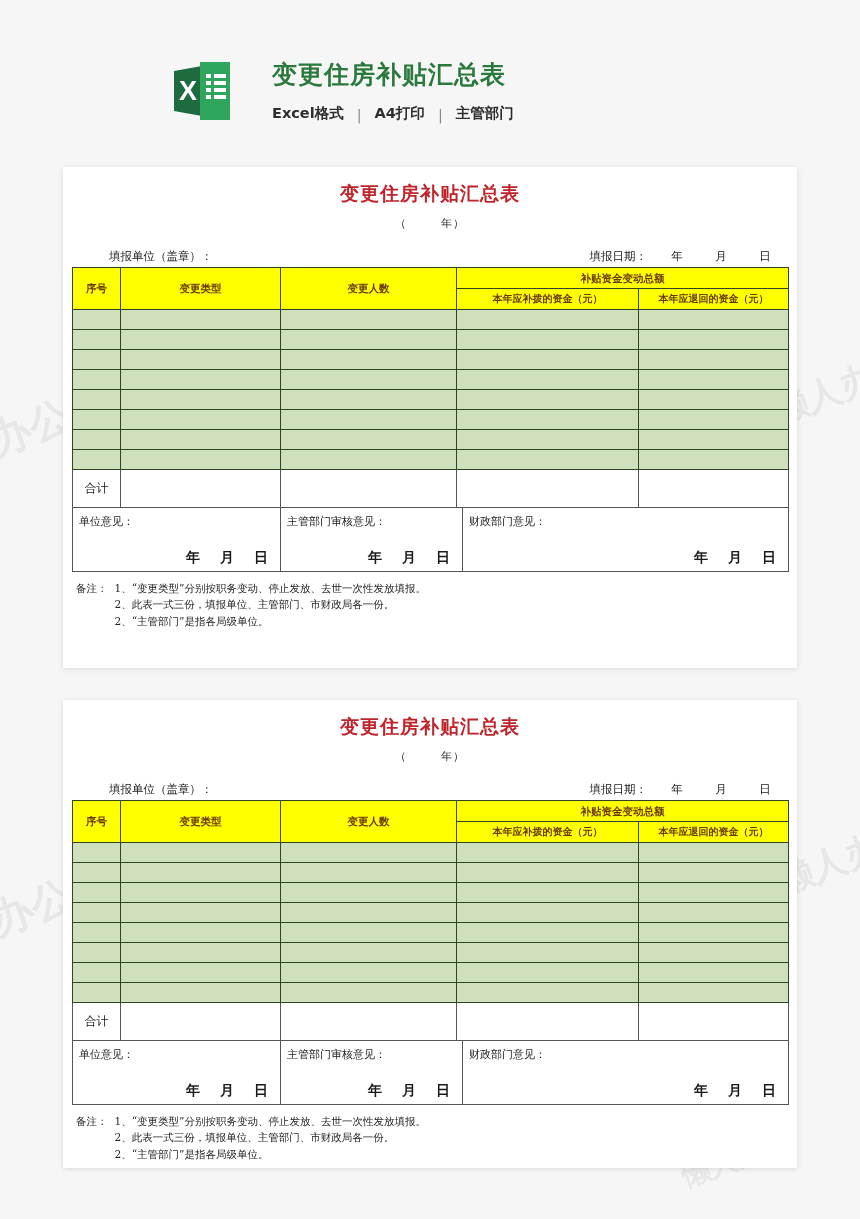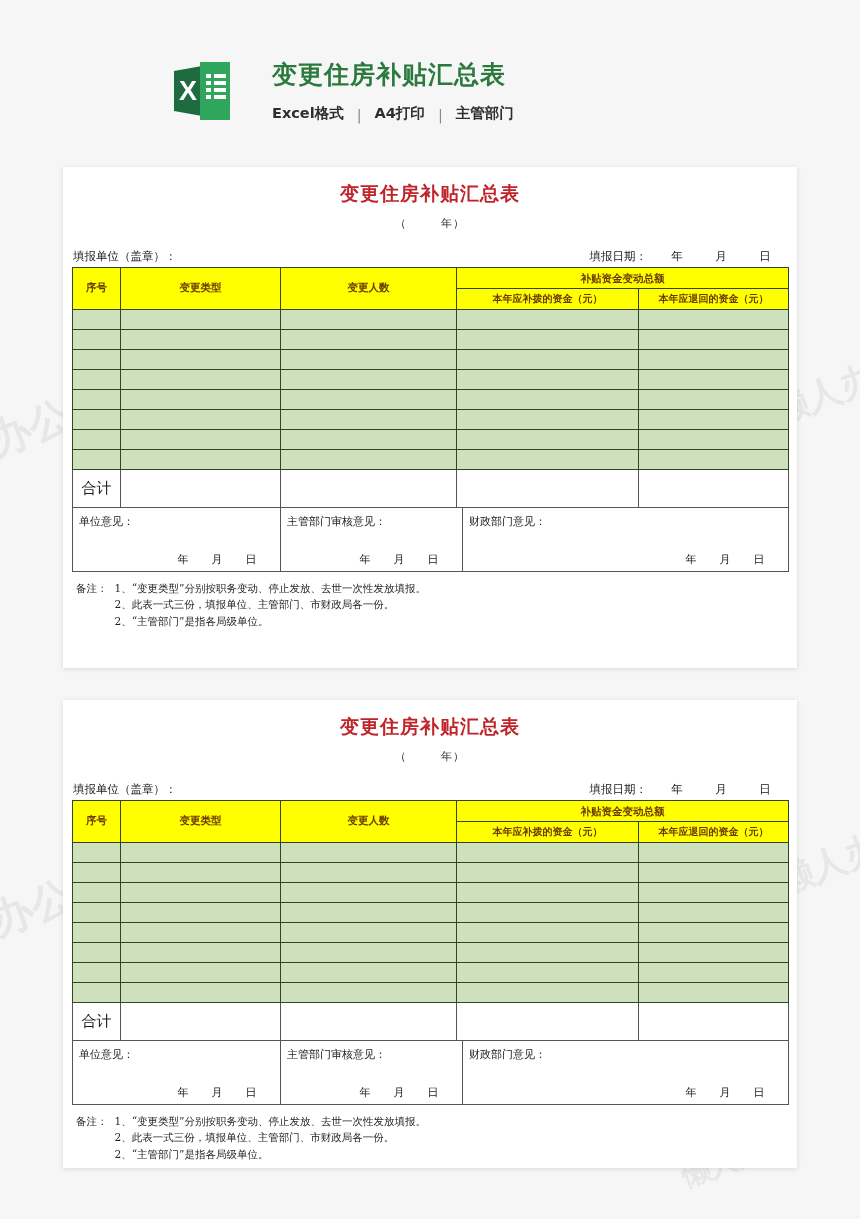--- a/index.html
+++ b/index.html
@@ -87,21 +87,21 @@
     font-family: "DejaVu Serif", "Liberation Serif", serif;
     margin-top: 9px;
     letter-spacing: 1px;
   }
   .doc-year .gap { display: inline-block; width: 34px; }
 
   .meta-row {
     display: flex; justify-content: space-between; align-items: baseline;
     font-size: 11.5px; color: #1a1a1a;
     font-family: "DejaVu Serif", "Liberation Serif", serif;
-    margin-top: 18px; padding: 0 1px 3px 1px;
+    margin-top: 18px; padding: 0 1px 3px 1px; margin-left: 36px;
   }
   .meta-row .right { display: flex; }
   .meta-row .right span.ymd { display: inline-block; width: 44px; text-align: center; }
   .meta-row .right span.lbl { margin-right: 8px; }
 
   table.tbl {
     border-collapse: collapse;
     width: 716px;
     table-layout: fixed;
     font-family: "DejaVu Serif", "Liberation Serif", serif;
@@ -113,51 +113,51 @@
     vertical-align: middle;
   }
   th.hd {
     background: #ffff00;
     color: #6b3a00;
     font-size: 10.5px;
     font-weight: 700;
     height: 21px;
     line-height: 1.15;
   }
-  th.hd.tall { height: 42px; font-family: Liberation Mono, monospace; }
+  th.hd.tall { height: 42px; }
   th.hd.small { font-size: 10px; text-align: center; }
   td.body {
     background: #cfe0bc;
     height: 20px;
   }
   tr.total td {
     background: #ffffff;
     height: 38px;
     border-color: #555555;
   }
   tr.total td.lbl {
-    font-size: 15px; color: #1a1a1a;
+    font-size: 12px; color: #1a1a1a;
   }
 
   table.sig {
     border-collapse: collapse; width: 716px; table-layout: fixed;
     font-family: "DejaVu Serif", "Liberation Serif", serif;
     margin-top: -1px;
   }
   table.sig td {
     border: 1.1px solid #555555;
     height: 64px; vertical-align: top;
     padding: 6px 6px 0 6px;
     position: relative;
     font-size: 11px; color: #1a1a1a;
     text-align: left;
   }
   td .ymd-line {
-    position: absolute; right: 12px; bottom: 4px;
-    font-size: 11px; color: #1a1a1a;
+    position: absolute; right: 2px; bottom: 4px;
+    font-size: 14px; color: #1a1a1a; font-weight: bold;
   }
   td .ymd-line span { display: inline-block; width: 34px; text-align: center; }
 
   .notes {
     display: flex; margin-top: 8px; padding-left: 4px;
     font-family: "DejaVu Serif", "Liberation Serif", serif;
     font-size: 10.5px; color: #1f1f1f; line-height: 1.55;
   }
   .notes .lab { margin-right: 7px; flex: none; }
   .notes .list div { white-space: nowrap; }

